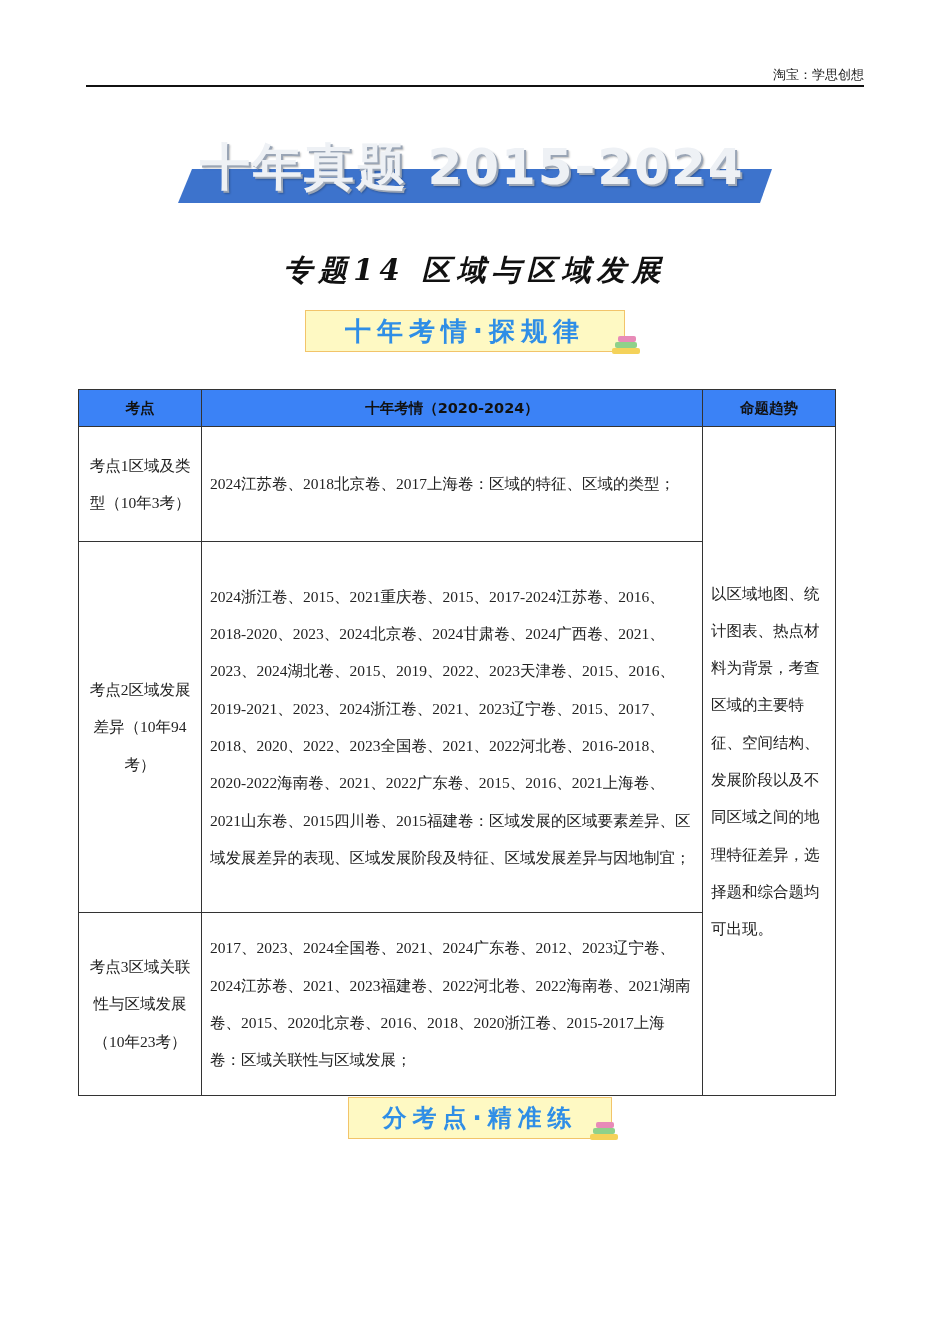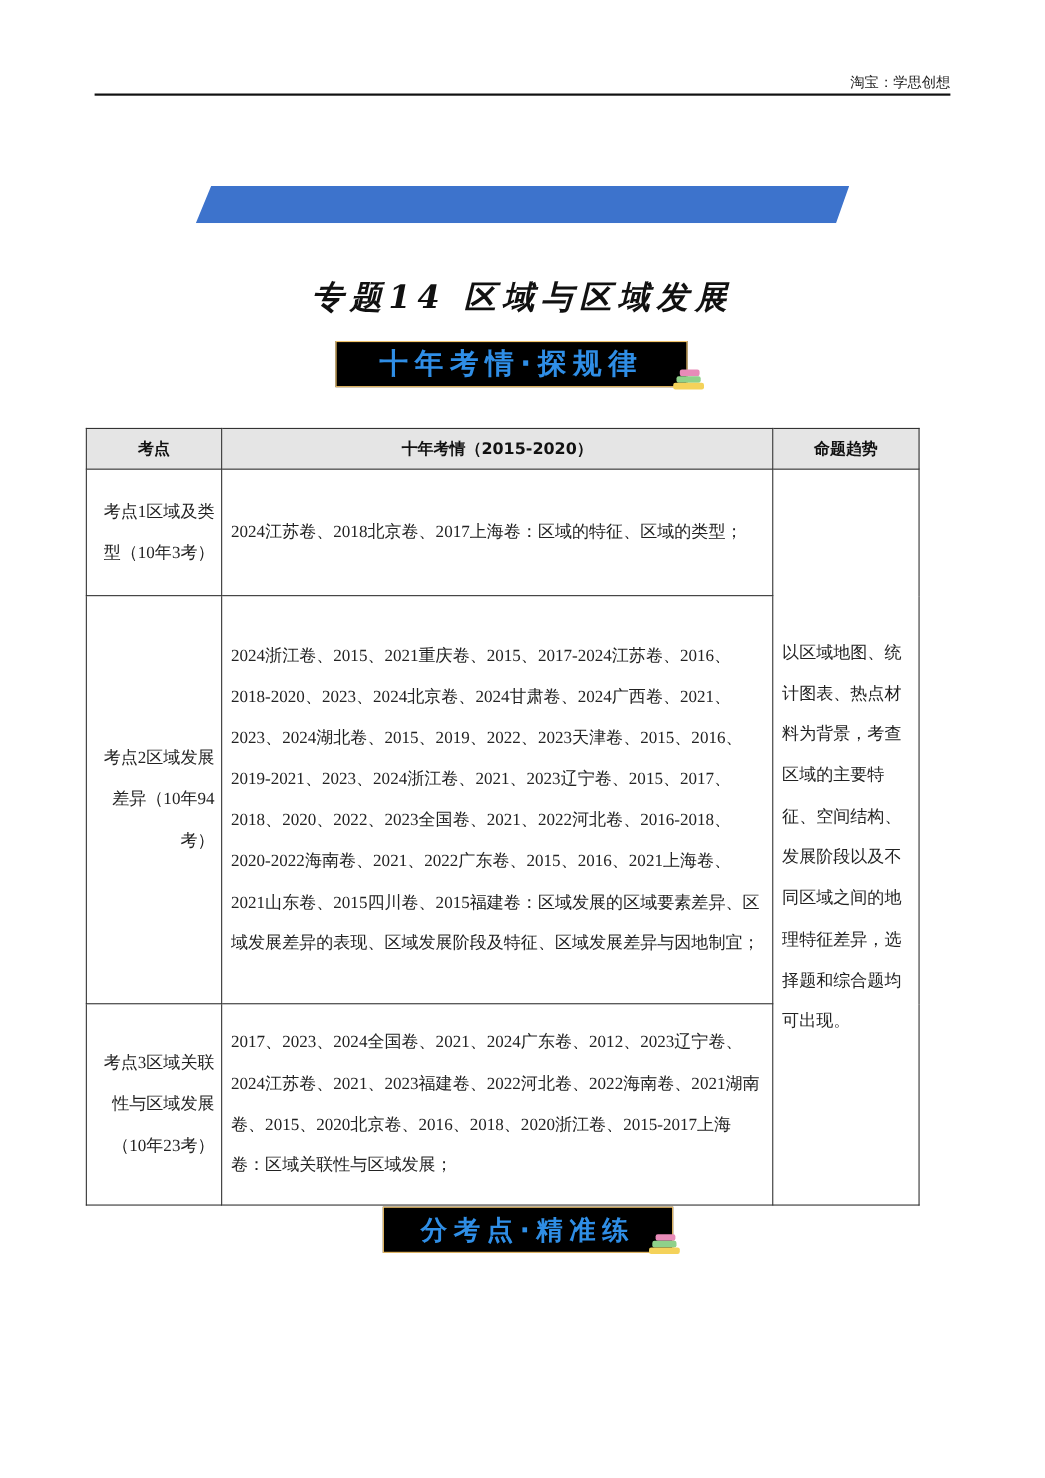--- a/index.html
+++ b/index.html
@@ -28,66 +28,67 @@
     text-shadow: 2px 2px 0 #9aa5b5, 3px 3px 2px rgba(0,0,0,0.25);
     white-space: nowrap; line-height: 58px;
   }
   .title {
     position: absolute; left: 0; width: 950px; top: 240px; text-align: center;
     font-family: "DejaVu Serif", serif; font-weight: bold; font-size: 29px;
     letter-spacing: 6px; font-style: italic; color: #111; margin-top: 11px;
   }
   
   .section-box {
-    position: absolute; border: 1.5px solid #f2c46a; background: #000000;
+    position: absolute; border: 1.5px solid #f2c46a; background: #fef9c3;
     text-align: center; font-family: "DejaVu Sans", sans-serif; font-weight: bold;
     color: #2f8ee6; letter-spacing: 6px;
   }
   .sec1 { left: 305px; top: 310px; width: 318px; height: 40px; font-size: 26px; line-height: 40px; }
   .sec2 { left: 348px; top: 1097px; width: 262px; height: 40px; font-size: 24px; line-height: 40px; }
   .books { position: absolute; width: 30px; height: 22px; }
   .book { position: absolute; height: 6px; border-radius: 2px; }
   
   table.kt {
     position: absolute; left: 78px; top: 389px; width: 758px;
     border-collapse: collapse; font-size: 15.5px; color: #222;
   }
   table.kt th {
-    background: #e5e5e5; font-family: "DejaVu Sans", sans-serif; font-weight: bold;
+    background: #3b82f6; font-family: "DejaVu Sans", sans-serif; font-weight: bold;
     font-size: 14.5px; height: 34px; border: 1.5px solid #333; color: #111;
   }
   table.kt td { border: 1.5px solid #333; vertical-align: middle; line-height: 37.3px; }
-  td.col1 { width: 110px; text-align: right; padding: 0 6px; margin-top: 16px; }
+  td.col1 { width: 110px; text-align: center; padding: 0 6px; margin-top: 16px; }
   td.col2 { padding: 16px 8px; }
   td.col3 { width: 116px; padding: 15px 8px; vertical-align: middle; }
 </style>
 </head>
 <body>
 
 <div class="header-text">淘宝：学思创想</div>
 <div class="header-rule"></div>
 
 <div class="banner">
   <div class="banner-band"></div>
+  <div class="banner-text">十年真题 2015-2024</div>
 </div>
 
 <div class="title">专题14  区域与区域发展</div>
 
 <div class="section-box sec1">十年考情·探规律</div>
 <div class="books" style="left:612px; top:336px;">
   <div class="book" style="left:6px; top:0; width:18px; background:#e88bb8;"></div>
   <div class="book" style="left:3px; top:6px; width:22px; background:#8fd18a;"></div>
   <div class="book" style="left:0; top:12px; width:28px; background:#f4d25a;"></div>
 </div>
 
 <table class="kt">
   <thead>
     <tr>
       <th>考点</th>
-      <th>十年考情（2015-2020）</th>
+      <th>十年考情（2020-2024）</th>
       <th>命题趋势</th>
     </tr>
   </thead>
   <tbody>
     <tr style="height:115px;">
       <td class="col1">考点1区域及类型（10年3考）</td>
       <td class="col2">2024江苏卷、2018北京卷、2017上海卷：区域的特征、区域的类型；</td>
       <td class="col3" rowspan="3">以区域地图、统计图表、热点材料为背景，考查区域的主要特征、空间结构、发展阶段以及不同区域之间的地理特征差异，选择题和综合题均可出现。</td>
     </tr>
     <tr style="height:371px;">

